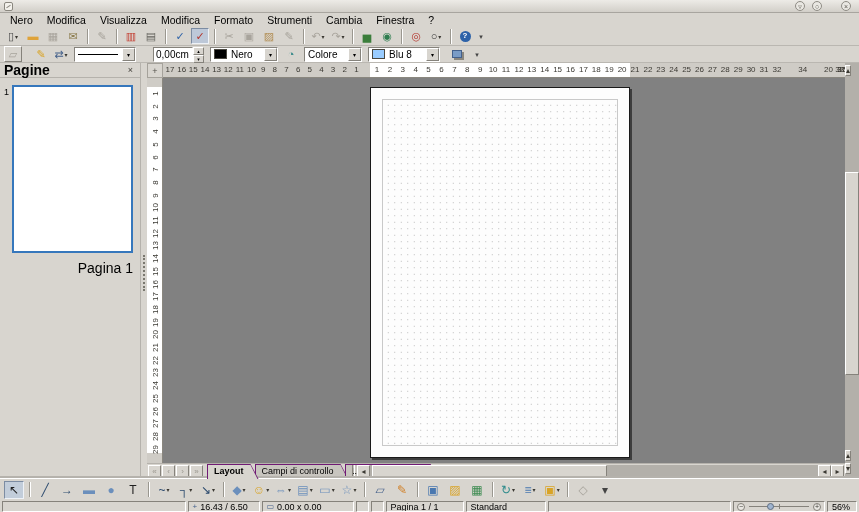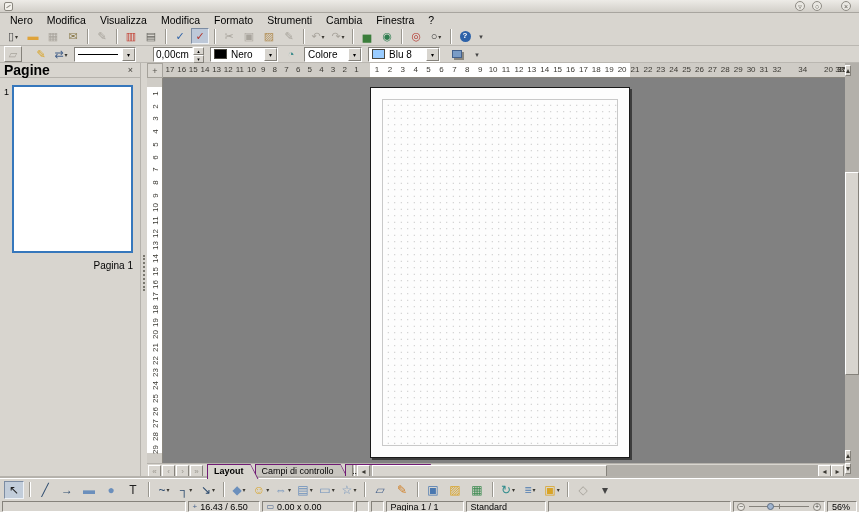--- a/index.html
+++ b/index.html
@@ -62,21 +62,21 @@
 
   
   #pages-panel { position:absolute; left:0; top:63px; width:140px; height:415px; background:#d8d5cf; }
   #pages-header { height:15px; display:flex; align-items:center; padding:0 4px;
     border-bottom:1px solid #b5b2ac; }
   #pages-header .ptitle { font-weight:bold; font-size:14px; }
   #pages-close { margin-left:auto; font-size:9px; color:#44423c; width:11px; text-align:center; }
   #page-thumb { position:absolute; left:12px; top:22px; width:121px; height:168px;
     background:#fff; border:2px solid #3677bc; }
   #thumb-num { position:absolute; left:4px; top:24px; font-size:9px; }
-  #thumb-label { position:absolute; left:0; top:197px; width:133px; text-align:right; font-size:10px; }
+  #thumb-label { position:absolute; left:0; top:197px; width:133px; text-align:right; font-size:14px; }
 
   #splitter { position:absolute; left:140px; top:63px; width:7px; height:415px; background:#d8d5cf;
     border-left:1px solid #b5b2ac; }
   #splitter .dots { position:absolute; left:2px; top:192px; height:36px; border-left:2px dotted #7a786f; }
 
   #work { position:absolute; left:147px; top:63px; width:698px; height:415px; }
 
   #ruler-corner { position:absolute; left:0; top:0; width:16px; height:15px;
     background:#d8d5cf; border:1px solid #a5a29b; font-size:9px; color:#55534c;
     display:flex; align-items:center; justify-content:center; }

